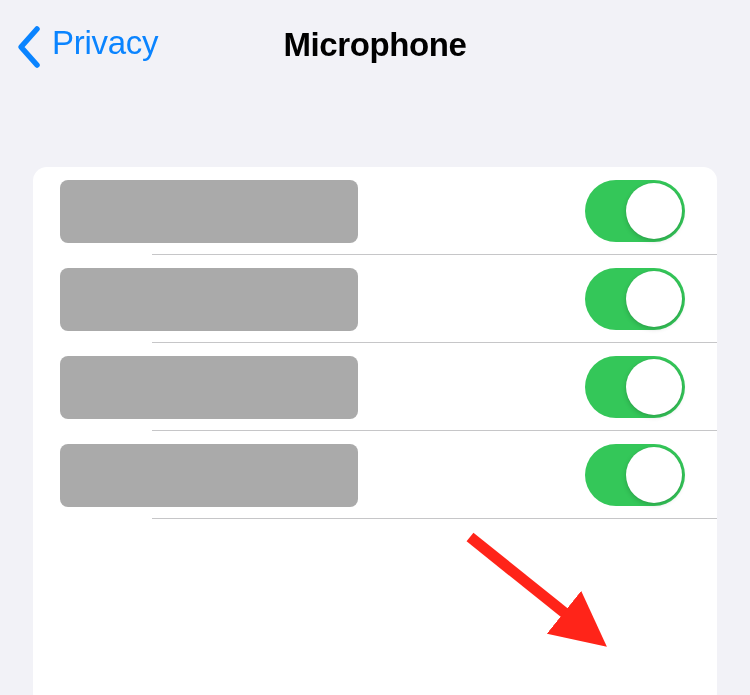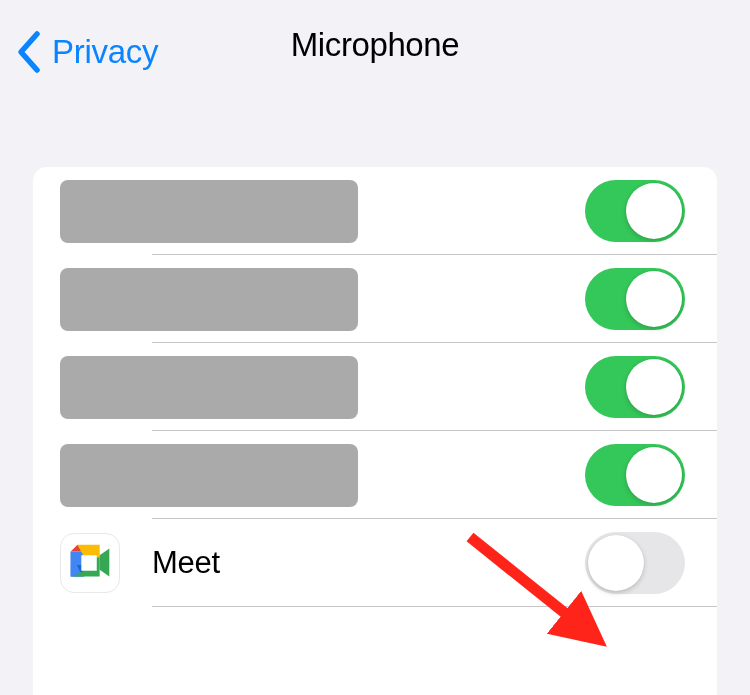--- a/index.html
+++ b/index.html
@@ -29,21 +29,20 @@
     left: 0;
     width: 750px;
     height: 110px;
   }
   .back-button {
     position: absolute;
     left: 14px;
     top: 24px;
     height: 56px;
     display: flex;
-    align-items: center;
     cursor: pointer;
   }
   .back-chevron {
     width: 30px;
     height: 46px;
     display: block;
     flex: 0 0 auto;
   }
   .back-label {
     font-size: 33px;
@@ -52,21 +51,21 @@
     margin-left: 8px;
     white-space: nowrap;
   }
   .nav-title {
     position: absolute;
     left: 0;
     top: 26px;
     width: 750px;
     text-align: center;
     font-size: 33px;
-    font-weight: normal;
+    font-weight: bold;
     color: #000;
     letter-spacing: -0.4px;
   }
 
   
   .card {
     position: absolute;
     left: 33px;
     top: 167px;
     width: 684px;
@@ -247,42 +246,20 @@
 
     <div class="row">
       <div class="redaction"></div>
       <div class="row-spacer"></div>
       <div class="toggle toggle-on">
         <div class="toggle-knob"></div>
       </div>
       <div class="row-sep"></div>
     </div>
 
-    <div class="row">
-      <div class="row-icon">
-        <div class="meet-icon">
-          <svg viewBox="0 0 60 60">
-            <path d="M10 18 L24 18 L24 32 L10 32 Z" fill="#4285f4"></path>
-            <path d="M10 32 L24 32 L24 44 L10 44 Z" fill="#1967d2"></path>
-            <path d="M10 18 L24 18 L17 11 Z" fill="#ea4335"></path>
-            <path d="M10 18 L10 44 L22 44 Z" fill="#4285f4"></path>
-            <path d="M17 11 L40 11 L40 24 L24 24 Z" fill="#fbbc04"></path>
-            <path d="M24 24 L40 24 L40 44 L12 44 L24 38 Z" fill="#34a853"></path>
-            <path d="M40 22 L50 15 L50 44 L40 37 Z" fill="#34a853"></path>
-            <rect x="21" y="22" width="16" height="16" fill="#ffffff"></rect>
-          </svg>
-        </div>
-      </div>
-      <div class="row-label">Meet</div>
-      <div class="row-spacer"></div>
-      <div class="toggle toggle-off">
-        <div class="toggle-knob"></div>
-      </div>
-      <div class="row-sep"></div>
-    </div>
 
   </div>
 
   <svg class="annotation-arrow" viewBox="0 0 750 695">
     <defs>
       <marker id="redhead" markerWidth="5" markerHeight="5" refX="1.4" refY="2.5" orient="auto">
         <polygon points="0,0 5,2.5 0,5" fill="#ff2419"></polygon>
       </marker>
     </defs>
     <line x1="470" y1="537" x2="576" y2="622" stroke="#ff2419" stroke-width="11" stroke-linecap="butt" marker-end="url(#redhead)"></line>

